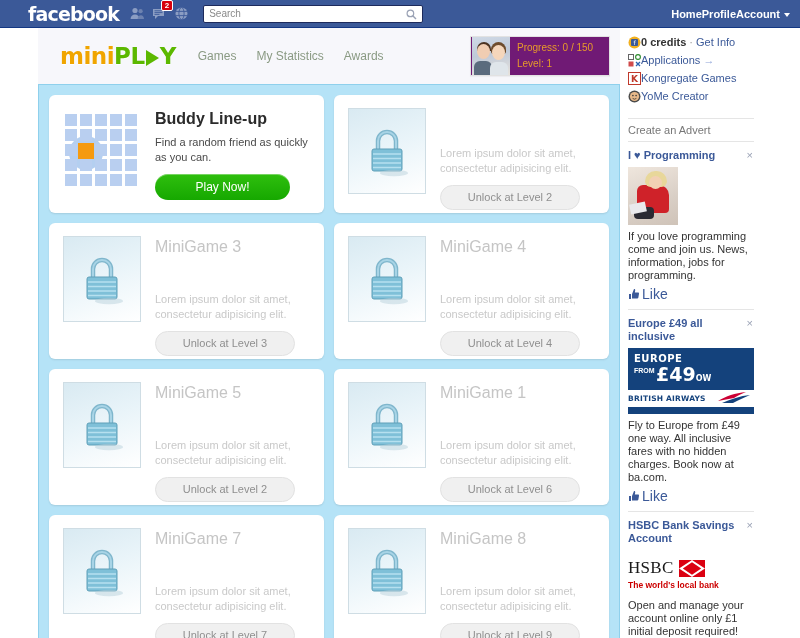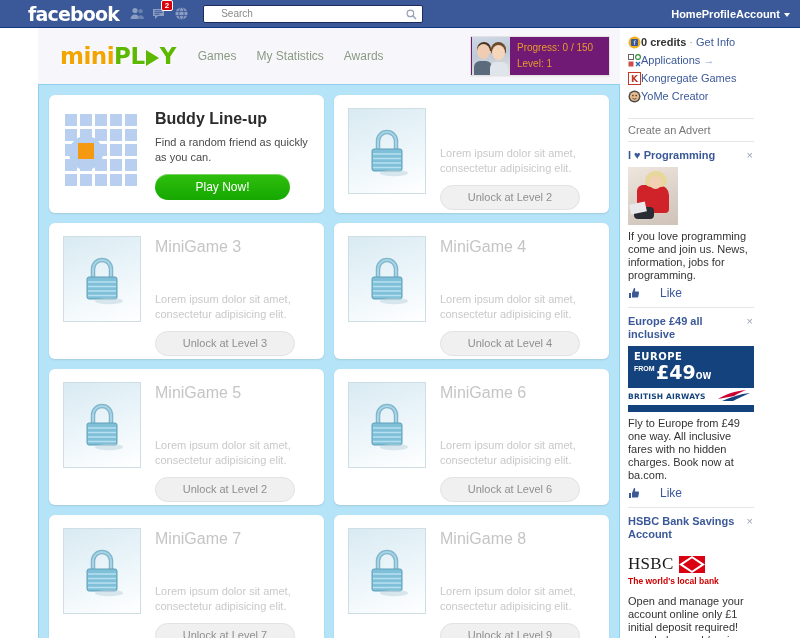--- a/index.html
+++ b/index.html
@@ -44,21 +44,21 @@
     width: 220px; height: 18px;
     background: #fff;
     border: 1px solid #1d2a5b;
     border-radius: 2px;
     display: flex; align-items: center;
     position: relative;
   }
   #fb-search input {
     border: 0; outline: 0;
     width: 196px; height: 16px;
-    margin-left: 17px;
+    margin-left: 5px;
     font-size: 10px;
     font-family: "Liberation Sans", sans-serif;
     color: #333;
   }
   #fb-search input::placeholder { color: #8a8a8a; }
   #fb-search .mag { position: absolute; right: 5px; top: 3px; }
   #fb-right-nav {
     margin-left: auto; margin-right: 10px;
     display: flex; align-items: center; 
   }
@@ -259,22 +259,22 @@
   .ad-x {
     position: absolute; right: 1px; top: 7px;
     color: #9aa2b5; font-size: 11px; cursor: pointer;
   }
   .ad-img { margin: 5px 0 5px 0; }
   .ad-text {
     font-size: 11px; color: #333; line-height: 13px;
     font-family: "Liberation Sans", sans-serif;
   }
   .ad-like {
-    display: flex; align-items: center; gap: 20px;
-    margin-top: 4px; font-size: 12px; color: #3b5998; cursor: pointer;
+    display: flex; align-items: center; gap: 2px;
+    margin-top: 4px; font-size: 14px; color: #3b5998; cursor: pointer;
   }
 
   
   .ad-prog-img {
     width: 50px; height: 58px;
     background: linear-gradient(160deg,#efe6dd,#d9cfc6 60%,#cfc3b8);
     position: relative; overflow: hidden;
   }
   .ad-prog-img .p-hair { position: absolute; width: 22px; height: 16px; background: #e8d79a; border-radius: 11px 11px 6px 6px; left: 17px; top: 4px; }
   .ad-prog-img .p-face { position: absolute; width: 13px; height: 13px; background: #f2d0b4; border-radius: 50%; left: 21px; top: 9px; }
@@ -521,21 +521,21 @@
                 <path d="M14 24V16a9 9 0 0 1 18 0v8" fill="none" stroke="#7fb6cc" stroke-width="4.5"></path>
                 <path d="M14 24V16a9 9 0 0 1 18 0v8" fill="none" stroke="#a8d4e6" stroke-width="2"></path>
                 <rect x="8" y="24" width="30" height="22" rx="2" fill="#7fc0d8"></rect>
                 <rect x="8" y="24" width="30" height="22" rx="2" fill="none" stroke="#5f9fb8" stroke-width="1"></rect>
                 <path d="M9 29h28M9 33.5h28M9 38h28M9 42.5h28" stroke="#b6e0ef" stroke-width="1.6"></path>
                 <ellipse cx="30" cy="48" rx="14" ry="3.2" fill="#b9d2dc" opacity="0.5"></ellipse>
               </svg>
             </div>
           </div>
           <div class="game-body">
-            <div class="game-title">MiniGame 6</div>
+            <div class="game-title">MiniGame 1</div>
             <div class="game-desc">Lorem ipsum dolor sit amet, consectetur adipisicing elit.</div>
             <button class="btn-locked">Unlock at Level 6</button>
           </div>
         </div>
       </div>
 
       <div class="game-row">
         <div class="game-card locked">
           <div class="game-thumb">
             <div class="thumb-locked">

